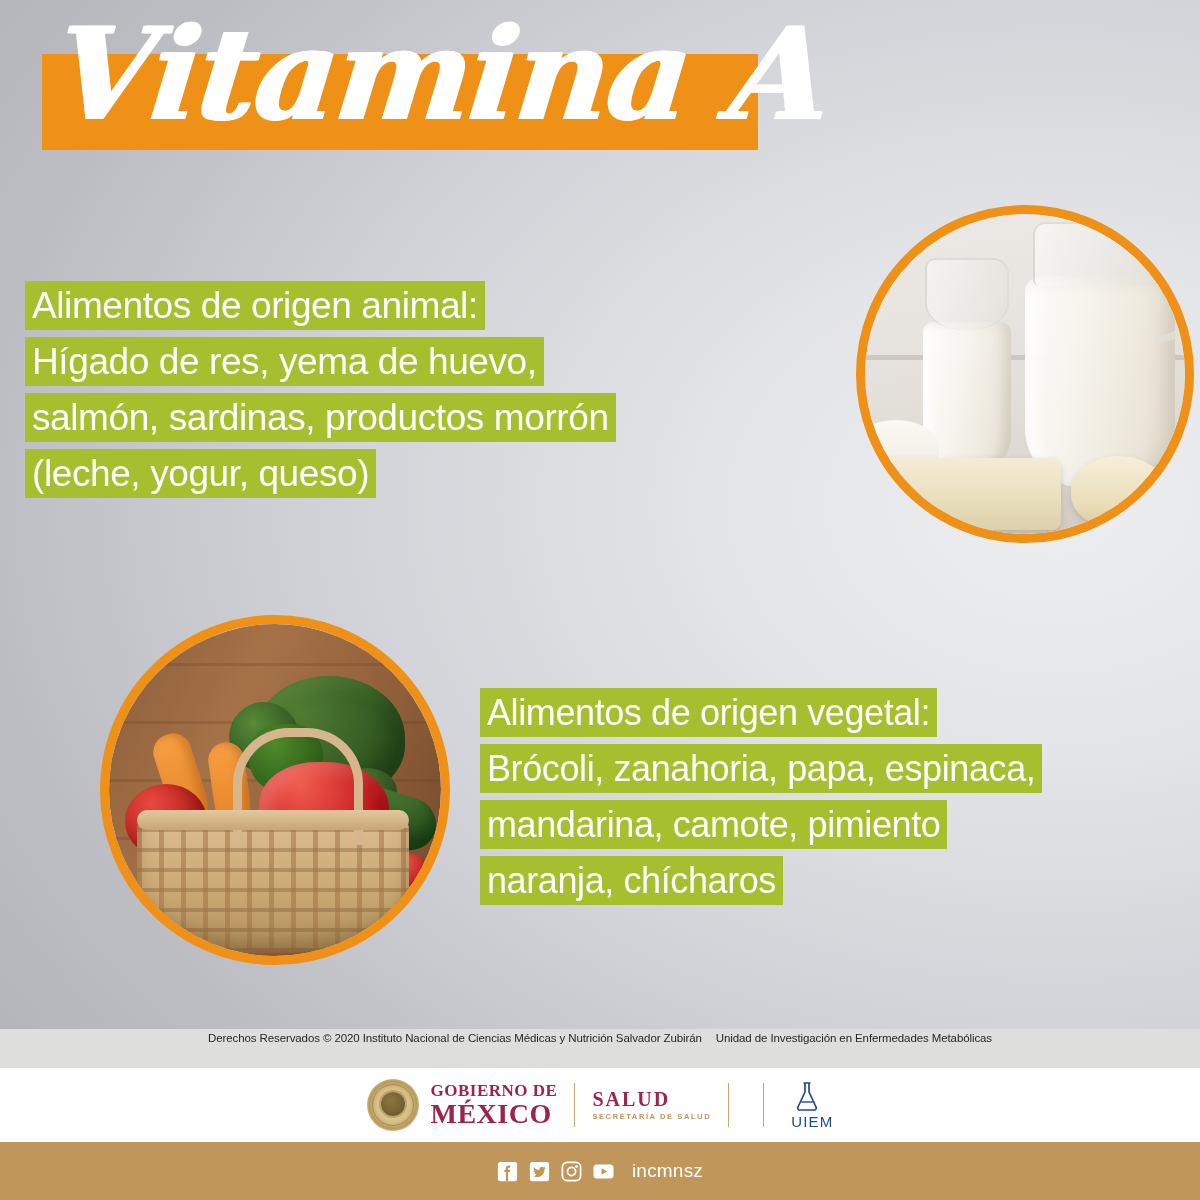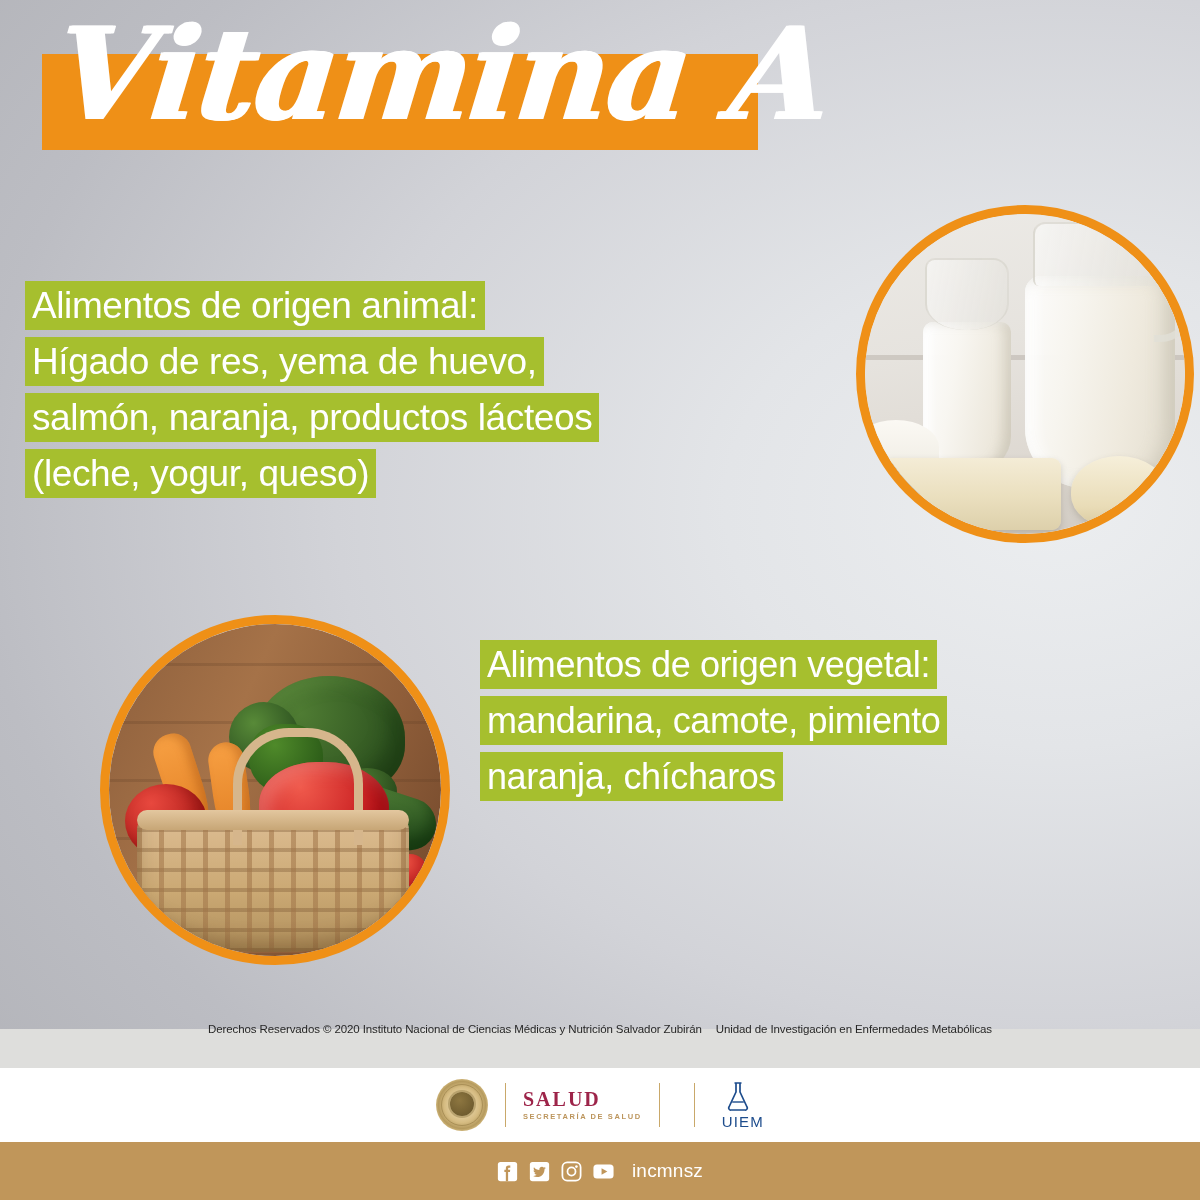--- a/index.html
+++ b/index.html
@@ -39,21 +39,21 @@
     font-family:"Liberation Sans", sans-serif;
     font-weight:400;
     font-size:37px;
     line-height:49px;
     padding:0 7px;
     margin-bottom:7px;
     white-space:nowrap;
     letter-spacing:-0.4px;
   }
   #animal-block{left:25px;top:245px;margin-top:36px;}
-  #vegetal-block{left:480px;top:640px;}
+  #vegetal-block{left:480px;top:688px;}
   #vegetal-block .line{font-size:36px;}
   
   .photo-circle{
     position:absolute;border-radius:50%;
     border:9px solid #ef9017;
     overflow:hidden;
     box-sizing:border-box;
   }
   #dairy-circle{left:856px;top:205px;width:338px;height:338px;}
   #veg-circle{left:100px;top:615px;width:350px;height:350px;}
@@ -132,22 +132,22 @@
       linear-gradient(180deg,#ddbd93 0%,#cba974 55%,#b08f5c 100%);
     border-radius:14px 14px 46% 46% / 14px 14px 40% 40%;
     box-shadow:inset 0 -10px 18px rgba(90,60,25,.35);}
   .handle{position:absolute;left:96px;top:-88px;width:112px;height:108px;
     border:9px solid #d6b68c;border-bottom:none;border-radius:56px 56px 0 0;background:transparent;}
   .basket-rim{position:absolute;left:0;right:0;top:-6px;height:20px;
     background:linear-gradient(180deg,#e3c79f,#c7a676);border-radius:12px;}
   
   #footer-gray{position:absolute;left:0;top:1029px;width:1200px;height:39px;background:#dededc;}
   #copyright{
-    position:absolute;left:0;top:996px;width:1200px;height:39px;
-    display:flex;align-items:flex-end;justify-content:center;
+    position:absolute;left:0;top:1032px;width:1200px;height:39px;
+    display:flex;align-items:flex-start;justify-content:center;
     font-family:"Liberation Sans", sans-serif;
     font-size:11.5px;color:#272727;letter-spacing:-0.1px;white-space:nowrap;
   }
   #copyright .gap{display:inline-block;width:14px;}
   #footer-white{position:absolute;left:0;top:1068px;width:1200px;height:74px;background:#ffffff;}
   #logos{
     position:absolute;left:0;top:1068px;width:1200px;height:74px;
     display:flex;align-items:center;justify-content:center;gap:0;
   }
   .logo-sep{width:1px;height:44px;background:#c9a86a;margin:0 17px;}
@@ -200,21 +200,21 @@
 <div id="poster">
 
   <div class="title-wrap">
     <div class="title-band"></div>
     <div class="title-text">Vitamina A</div>
   </div>
 
   <div class="textblock" id="animal-block">
     <div class="line">Alimentos de origen animal:</div>
     <div class="line">Hígado de res, yema de huevo,</div>
-    <div class="line">salmón, naranja, productos lácteos</div>
+    <div class="line">salmón, sardinas, productos morrón</div>
     <div class="line">(leche, yogur, queso)</div>
   </div>
 
   <div class="photo-circle" id="dairy-circle">
     <div class="photo-inner">
       <div class="dairy-bg"></div>
       <div class="dairy-shelf"></div>
       <div class="jug"></div>
       <div class="carafe"></div>
       <div class="ricotta"></div>
@@ -240,36 +240,41 @@
       <div class="cherry q5"></div>
       <div class="basket">
         <div class="handle"></div>
         <div class="basket-rim"></div>
       </div>
     </div>
   </div>
 
   <div class="textblock" id="vegetal-block">
     <div class="line">Alimentos de origen vegetal:</div>
+    <div class="line">Brócoli, zanahoria, papa, espinaca,</div>
     <div class="line">mandarina, camote, pimiento</div>
     <div class="line">naranja, chícharos</div>
   </div>
 
   <div id="footer-gray"></div>
   <div id="copyright">
     <span>Derechos Reservados © 2020 Instituto Nacional de Ciencias Médicas y Nutrición Salvador Zubirán</span>
     <span class="gap"></span>
     <span>Unidad de Investigación en Enfermedades Metabólicas</span>
   </div>
 
   <div id="footer-white"></div>
   <div id="logos">
 
     <div style="display:flex;align-items:center;">
       <div class="seal"></div>
+      <div class="gob-text">
+        <div class="gob-l1">GOBIERNO DE</div>
+        <div class="gob-l2">MÉXICO</div>
+      </div>
     </div>
 
     <div class="logo-sep"></div>
 
     <div class="salud-block">
       <div class="salud-l1">SALUD</div>
       <div class="salud-l2">SECRETARÍA DE SALUD</div>
     </div>
 
     <div class="logo-sep"></div>

